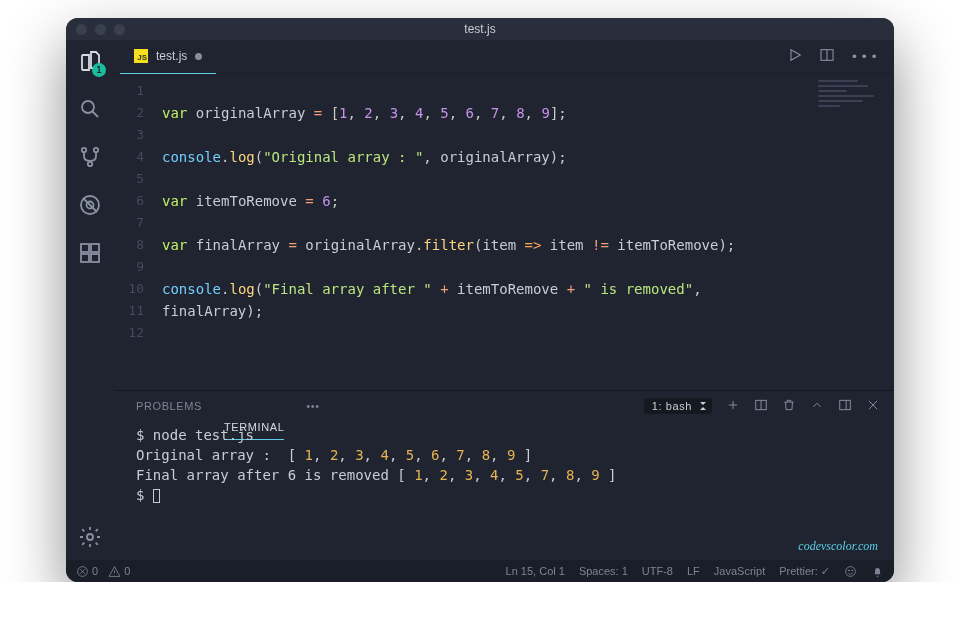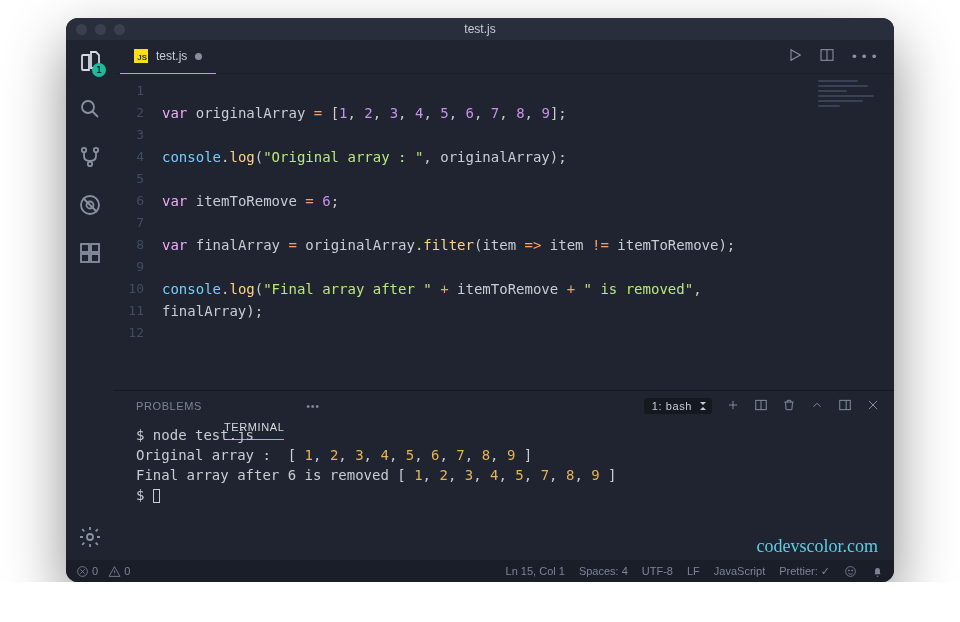--- a/index.html
+++ b/index.html
@@ -156,21 +156,21 @@
     white-space:pre;
     color:#c8ccd4;
   }
   .minimap {
     width:80px;
     background:#1f2430;
     padding:6px 4px;
   }
   .minimap .mline{height:2px;margin-bottom:3px;border-radius:1px;background:#3a4154;}
   
-  .kw{color:#f0abfc;}
+  .kw{color:#bef264;}
   .id{color:#c8ccd4;}
   .fn{color:#ffd580;}
   .str{color:#bae67e;}
   .num{color:#c792ea;}
   .op{color:#f29e74;}
   .p{color:#cbccc6;}
   .arrow{color:#ffa759;}
   .obj{color:#73d0ff;}
   
   .panel {
@@ -212,21 +212,21 @@
     font-size:14px;
     line-height:20px;
     color:#c8ccd4;
     white-space:pre;
     position:relative;
   }
   .tnum{color:#e6b450;}
   .cursor{display:inline-block;width:7px;height:14px;border:1px solid #c8ccd4;vertical-align:middle;}
   .watermark{
     position:absolute;right:16px;bottom:4px;
-    color:#5ccfe6;font-family:cursive;font-size:18px;
+    color:#5ccfe6;font-style:italic;font-family:cursive;font-size:12px;
   }
   
   .statusbar{
     height:22px;background:#1a1e29;color:#7e8494;
     display:flex;align-items:center;
     font-family:-apple-system,sans-serif;font-size:11px;
     padding:0 10px;gap:6px;
   }
   .statusbar .left{display:flex;align-items:center;gap:10px;}
   .statusbar .right{margin-left:auto;display:flex;align-items:center;gap:14px;}
@@ -407,21 +407,21 @@
       <span class="si">
           <svg viewBox="0 0 24 24">
             <path d="M12 3l10 18H2L12 3z"></path>
             <path d="M12 10v5M12 18v.5"></path>
           </svg>
           <span>0</span>
         </span>
     </div>
     <div class="right">
       <span>Ln 15, Col 1</span>
-      <span>Spaces: 4</span>
+      <span>Spaces: 1</span>
       <span>UTF-8</span>
       <span>LF</span>
       <span>JavaScript</span>
       <span>Prettier: ✓</span>
       <span><svg viewBox="0 0 24 24">
             <circle cx="12" cy="12" r="9"></circle>
             <circle cx="9" cy="10" r="1" fill="#7e8494"></circle>
             <circle cx="15" cy="10" r="1" fill="#7e8494"></circle>
             <path d="M8 15c1.3 1.3 2.7 2 4 2s2.7-.7 4-2"></path>
           </svg></span>

